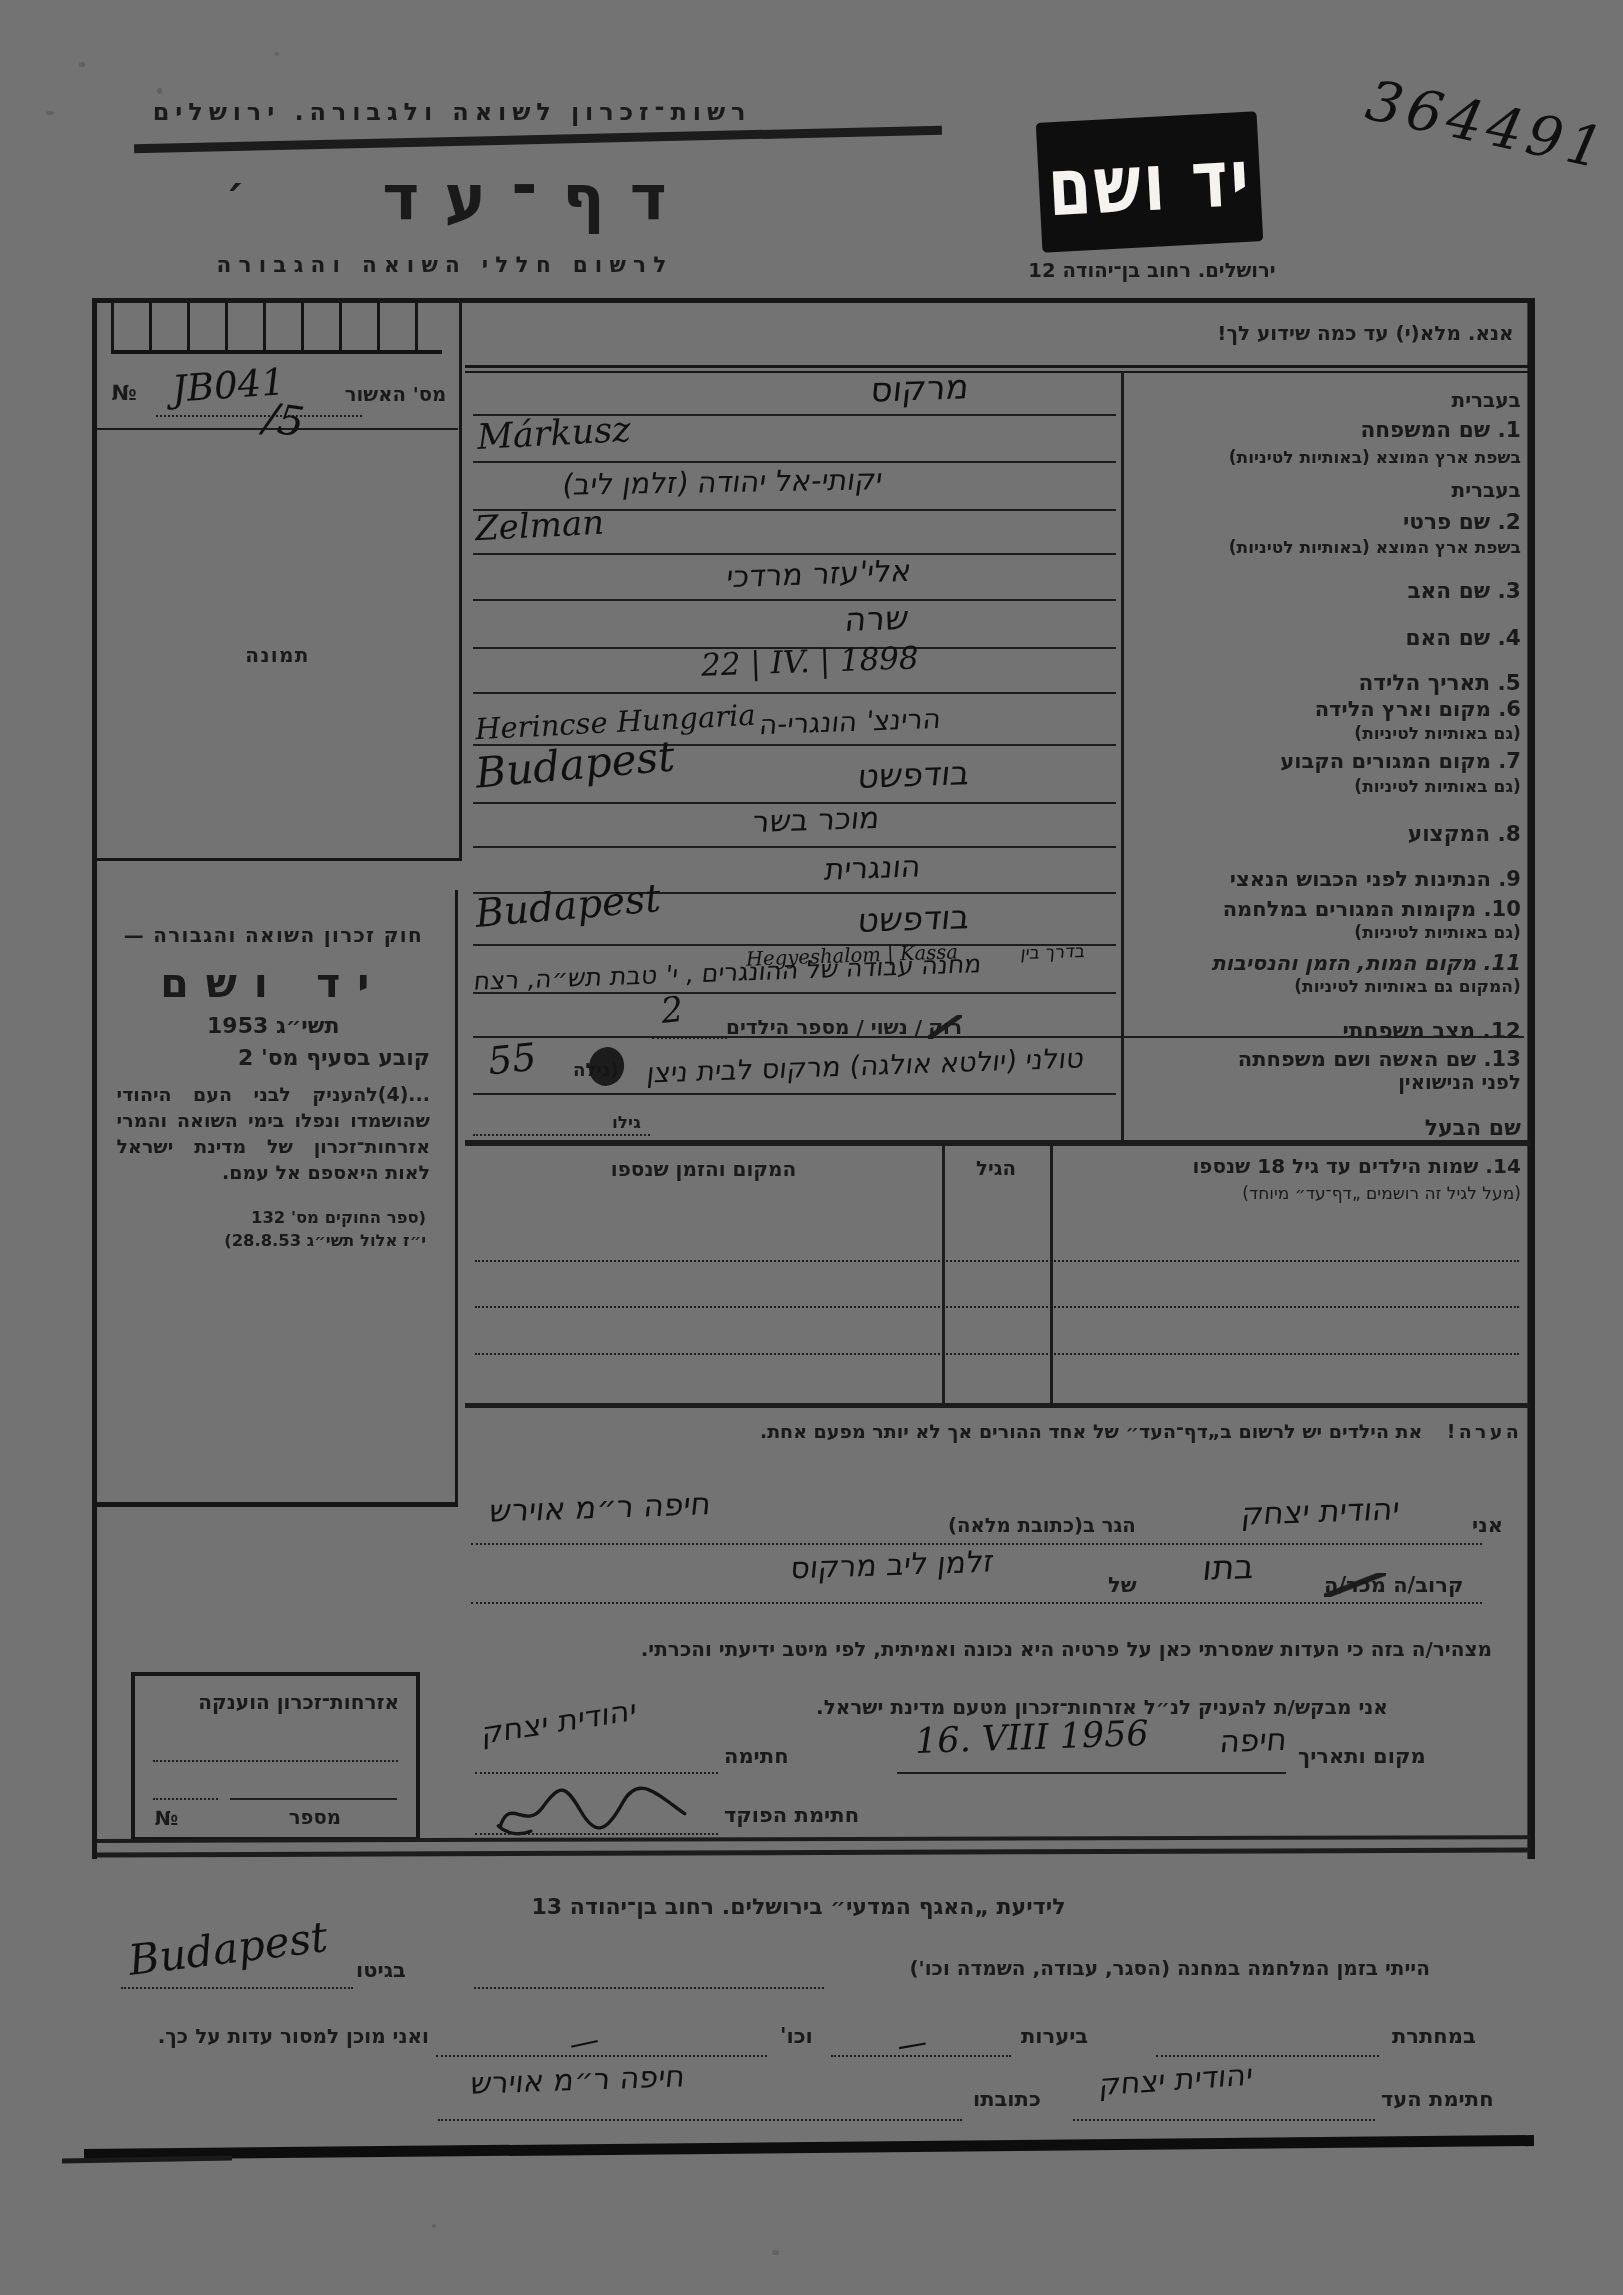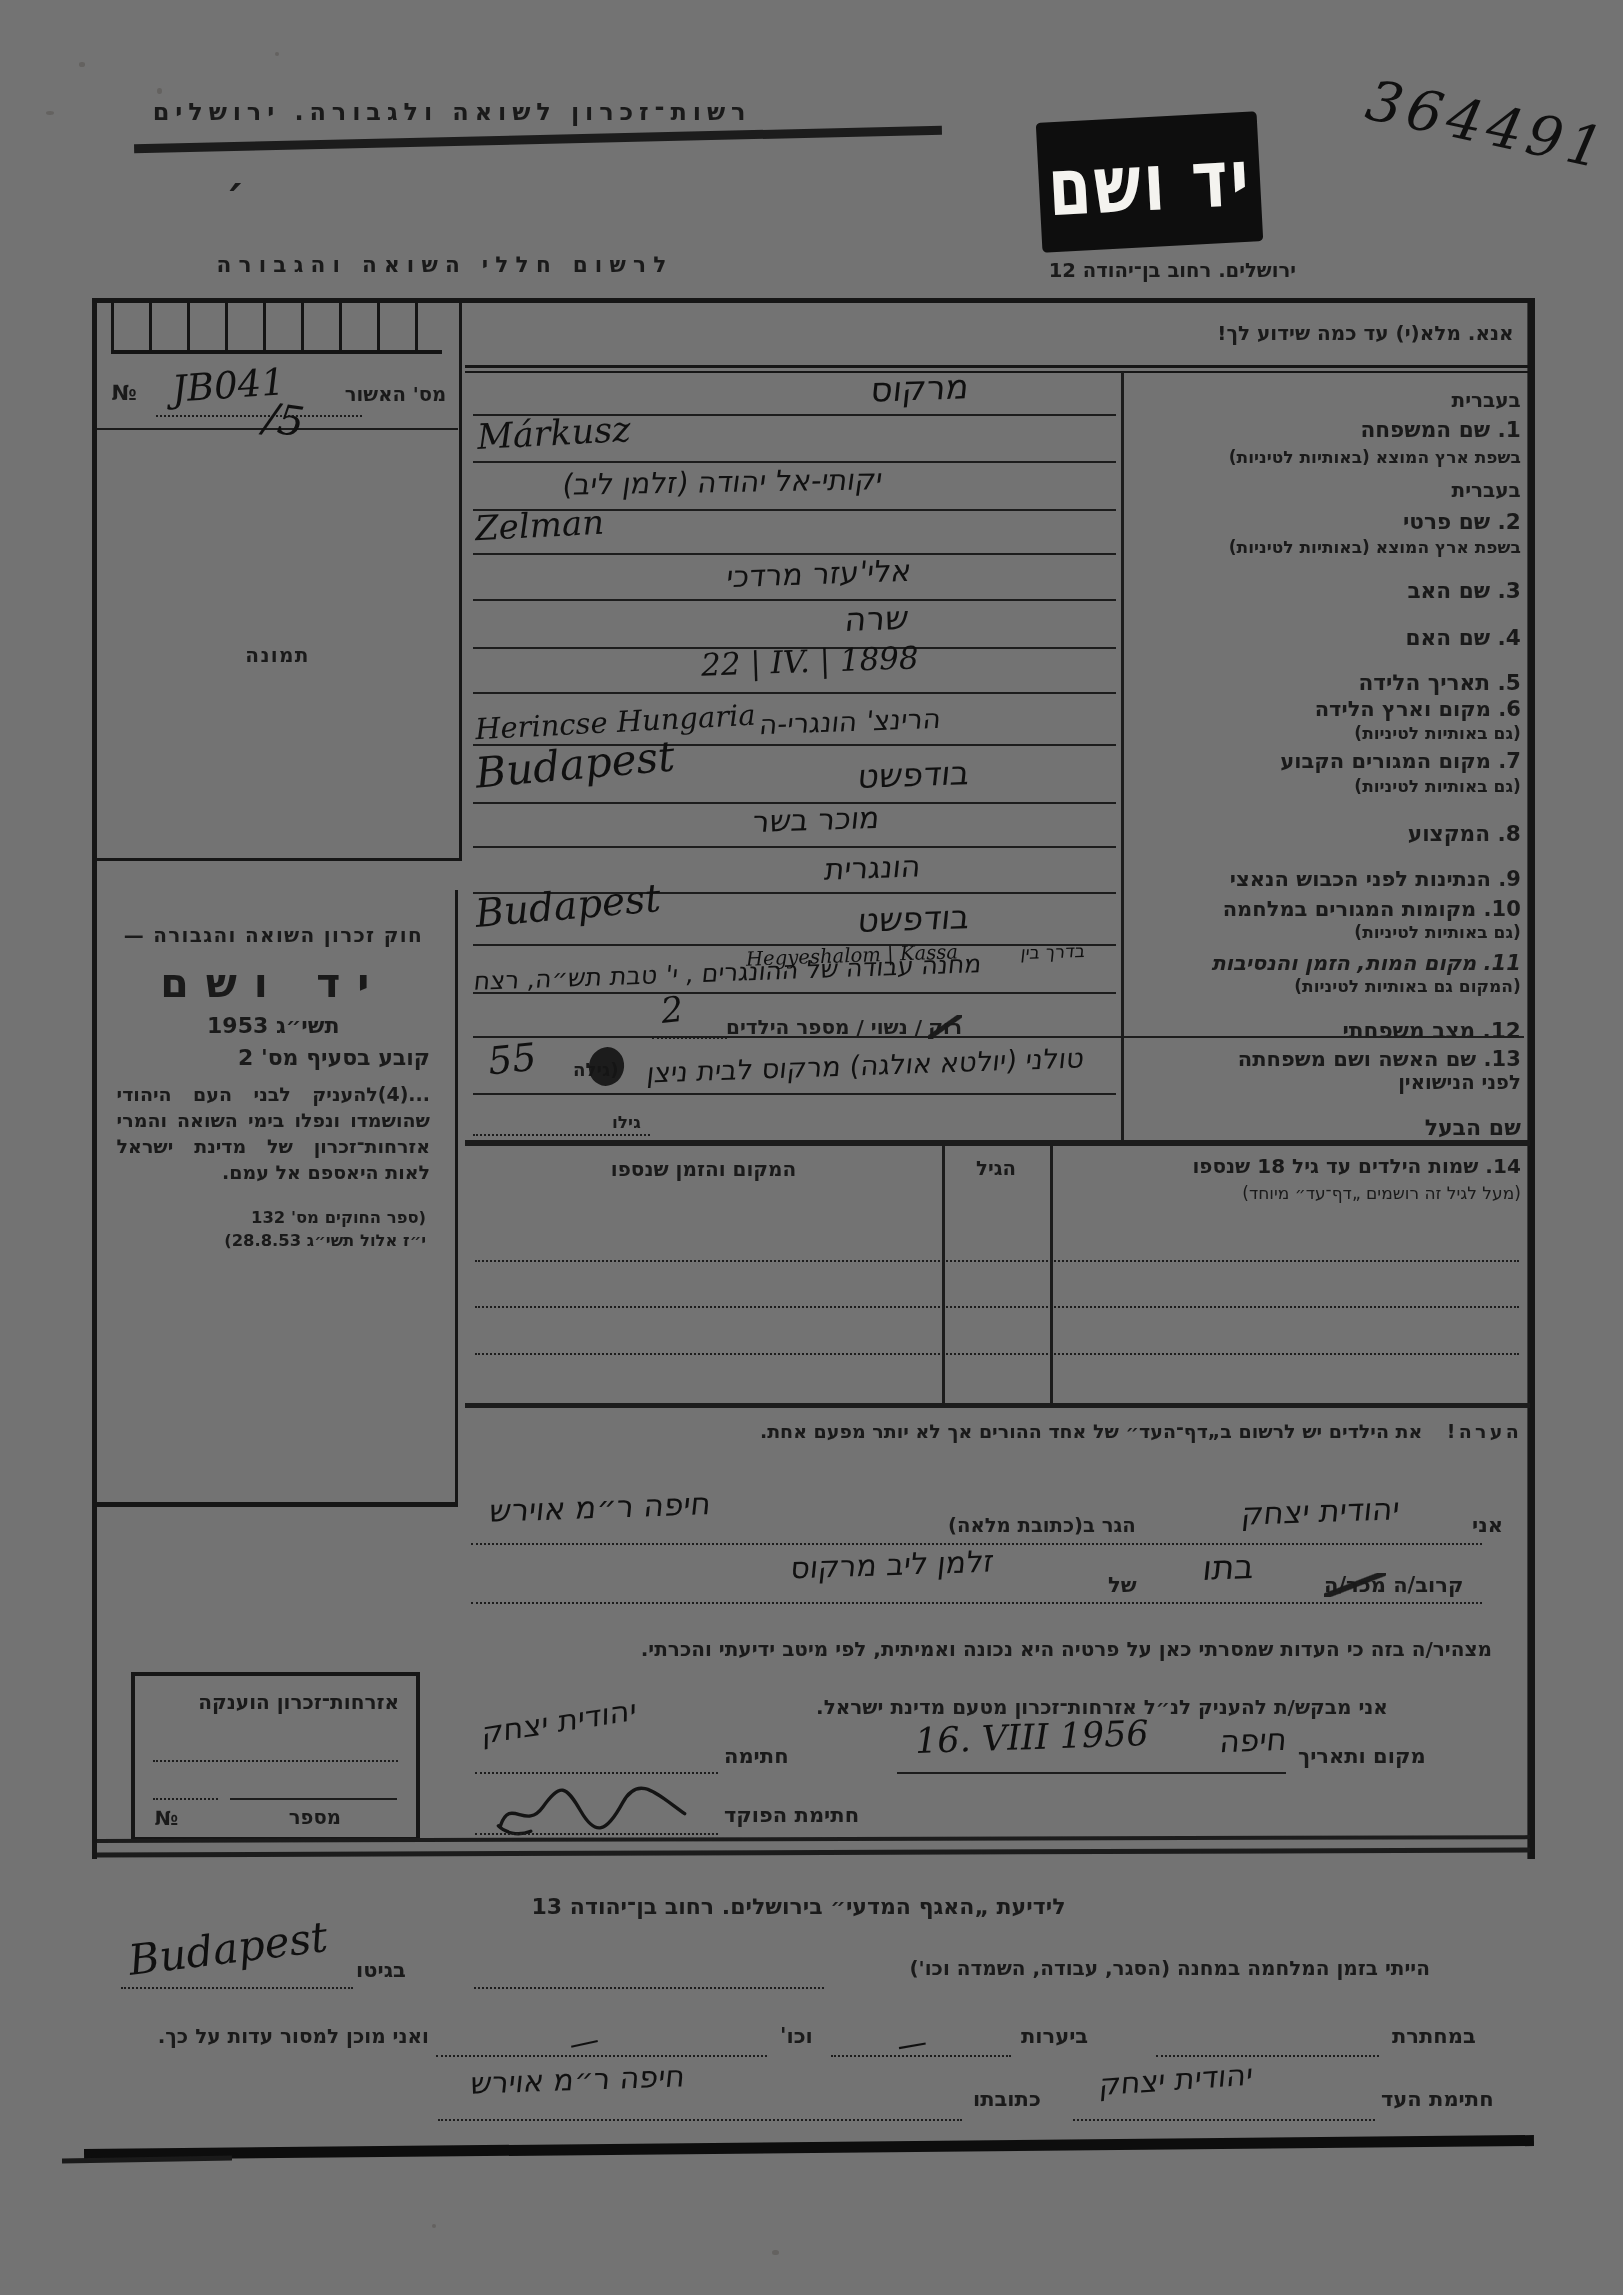--- a/index.html
+++ b/index.html
@@ -23,28 +23,29 @@
   .speck{position:absolute;background:#55514d;border-radius:50%;opacity:.5;}
 </style>
 </head>
 <body>
 
 <div id="page">
 
   <div class="a p b rtl" style="left:141px;top:98px;width:622px;text-align:center;font-size:24px;letter-spacing:5.9px;">רשות־זכרון לשואה ולגבורה. ירושלים</div>
   <div class="a hln" style="left:134px;top:135px;width:808px;height:8.5px;transform:rotate(-1.3deg);"></div>
   <div class="a p b" style="left:226px;top:167px;font-size:42px;">׳</div>
+  <div class="a p b rtl" style="left:308px;top:161px;width:458px;text-align:center;font-size:63px;letter-spacing:25px;">דף־עד</div>
   <div class="a p b rtl" style="left:216px;top:252px;width:458px;text-align:center;font-size:21.6px;letter-spacing:7.2px;">לרשום חללי השואה והגבורה</div>
 
   <div class="a" style="left:1039px;top:117px;width:221px;height:130px;background:#0e0e0e;transform:rotate(-3deg);border-radius:4.6px;
               display:flex;align-items:center;justify-content:center;">
     <span class="p b" style="color:#f4f3ef;font-size:62px;letter-spacing:2.6px;transform:scaleY(1.28);white-space:nowrap;">יד ושם</span>
   </div>
   <span class="a hwl" style="left:1365px;top:92px;font-size:56px;transform:rotate(12deg);letter-spacing:5.2px;">364491</span>
-  <div class="a p b rtl" style="left:1008px;top:259px;width:288px;font-size:19.6px;">ירושלים. רחוב בן־יהודה 12</div>
+  <div class="a p b rtl" style="left:1008px;top:259px;width:288px;text-align:center;font-size:19.6px;">ירושלים. רחוב בן־יהודה 12</div>
 
   <div class="a" style="left:92px;top:298px;width:1443px;height:1561px;border:5.2px solid #161616;border-bottom:none;box-sizing:border-box;
               box-shadow:inset -10.5px 0 0 -7.9px #161616;">
 
     <div class="a" style="left:0;top:0;width:365px;height:558px;border-right:3.3px solid #161616;border-bottom:3.3px solid #161616;box-sizing:border-box;">
       <div class="a" style="left:14.4px;top:0;width:331px;height:47px;border-bottom:4.6px solid #141414;
                   background:repeating-linear-gradient(to right,#141414 0 3.3px,transparent 3.3px 38px);"></div>
       <div class="a" style="left:0;top:52px;width:361px;height:75px;border-bottom:2px solid #1a1a1a;box-sizing:border-box;">
         <span class="a p b" style="left:14.4px;top:26px;font-size:21px;">№</span>
         <div class="ld" style="left:59px;top:60px;width:206px;"></div>

